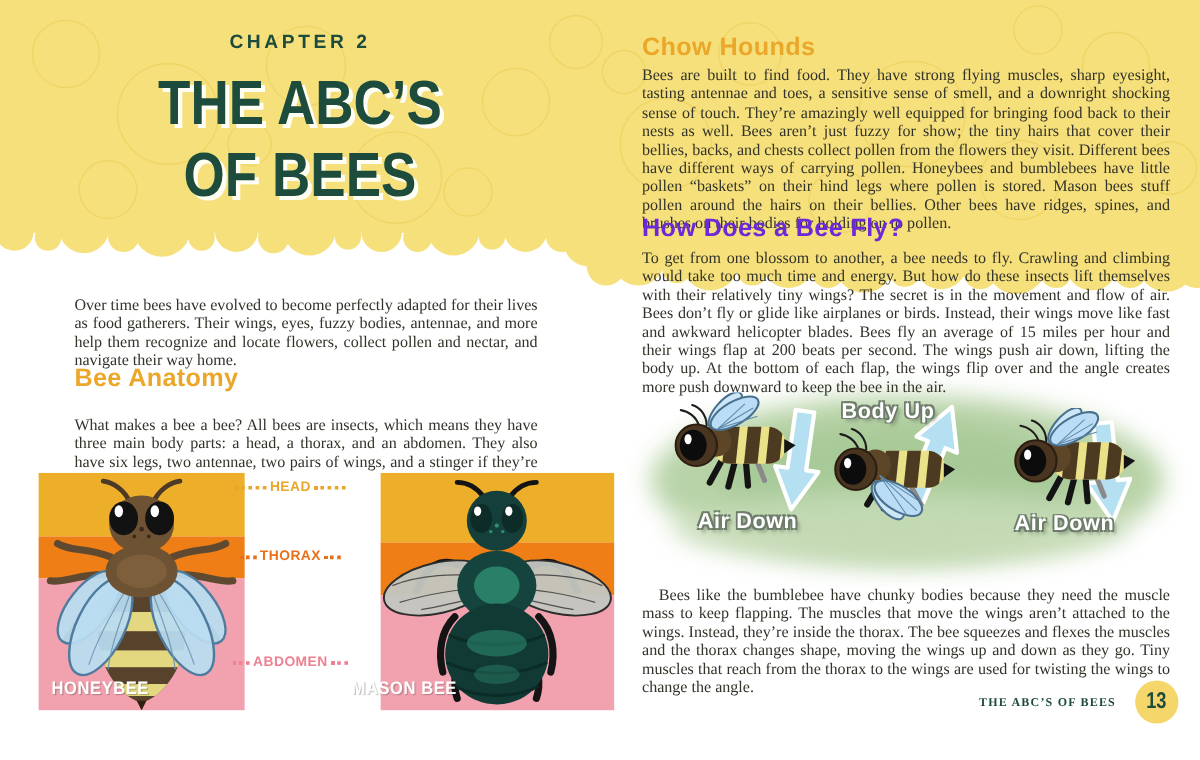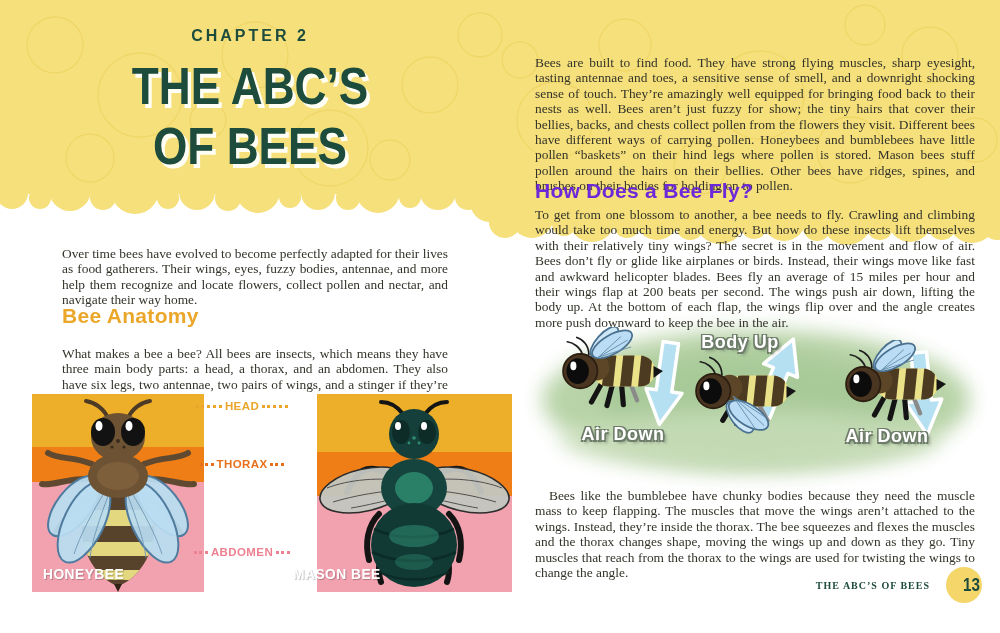--- a/index.html
+++ b/index.html
@@ -60,21 +60,21 @@
   .flight-bee { position:absolute; z-index:3; }
   .flight-arrow { position:absolute; z-index:2; }
 
   
   .running-head {
     position:absolute; left:535px; top:580px; width:395px; text-align:right;
     font:bold 10px "Liberation Serif", serif; letter-spacing:1px; color:#1d4b3c; z-index:2;
   }
   .page-circle {
     position:absolute; left:946px; top:567px; width:36px; height:36px; border-radius:50%;
-    background:#f5d66b; display:flex; align-items:center; justify-content:flex-end; z-index:2;
+    background:#f5d66b; display:flex; align-items:center; justify-content:center; z-index:2;
   }
   .page-circle span {
     font:bold 19px "Liberation Sans", sans-serif; color:#1d4b3c;
     transform:scaleX(.8);
   }
 </style>
 </head>
 <body>
 
 <div class="spread">
@@ -279,20 +279,21 @@
       <ellipse cx="110" cy="38" rx="9" ry="12" fill="#0d2b27"></ellipse>
       <ellipse cx="81" cy="32" rx="3" ry="4" fill="#ffffff"></ellipse>
       <ellipse cx="107" cy="32" rx="3" ry="4" fill="#ffffff"></ellipse>
       <circle cx="97" cy="44" r="1.8" fill="#2f8e72"></circle>
       <circle cx="92" cy="49" r="1.4" fill="#2f8e72"></circle>
       <circle cx="102" cy="49" r="1.4" fill="#2f8e72"></circle>
     </svg>
     <div class="panel-caption">MASON BEE</div>
   </div>
 
+  <h2 class="abs h-display gold" style="left:535px; top:28px;">Chow Hounds</h2>
   <p class="abs bodytext" style="left:535px; top:55px; width:440px;">Bees are built to find food. They have strong flying muscles, sharp eyesight, tasting antennae and toes, a sensitive sense of smell, and a downright shocking sense of touch. They’re amazingly well equipped for bringing food back to their nests as well. Bees aren’t just fuzzy for show; the tiny hairs that cover their bellies, backs, and chests collect pollen from the flowers they visit. Different bees have different ways of carrying pollen. Honeybees and bumblebees have little pollen “baskets” on their hind legs where pollen is stored. Mason bees stuff pollen around the hairs on their bellies. Other bees have ridges, spines, and brushes on their bodies for holding on to pollen.</p>
 
   <h2 class="abs h-display purple" style="left:535px; top:179px;">How Does a Bee Fly?</h2>
   <p class="abs bodytext" style="left:535px; top:207px; width:440px;">To get from one blossom to another, a bee needs to fly. Crawling and climbing would take too much time and energy. But how do these insects lift themselves with their relatively tiny wings? The secret is in the movement and flow of air. Bees don’t fly or glide like airplanes or birds. Instead, their wings move like fast and awkward helicopter blades. Bees fly an average of 15 miles per hour and their wings flap at 200 beats per second. The wings push air down, lifting the body up. At the bottom of each flap, the wings flip over and the angle creates more push downward to keep the bee in the air.</p>
 
   <div class="blob" style="left:542px; top:330px; width:428px; height:140px; background:#b5d1a3; opacity:.95;"></div>
   <div class="blob" style="left:600px; top:352px; width:300px; height:100px; background:#a3c794; opacity:.75;"></div>
   <div class="blob" style="left:560px; top:410px; width:380px; height:60px; background:#c9ddba; opacity:.8;"></div>
 
   <svg class="flight-arrow" style="left:645px; top:340px; transform:rotate(8deg);" width="40" height="88" viewBox="0 0 46 100">

